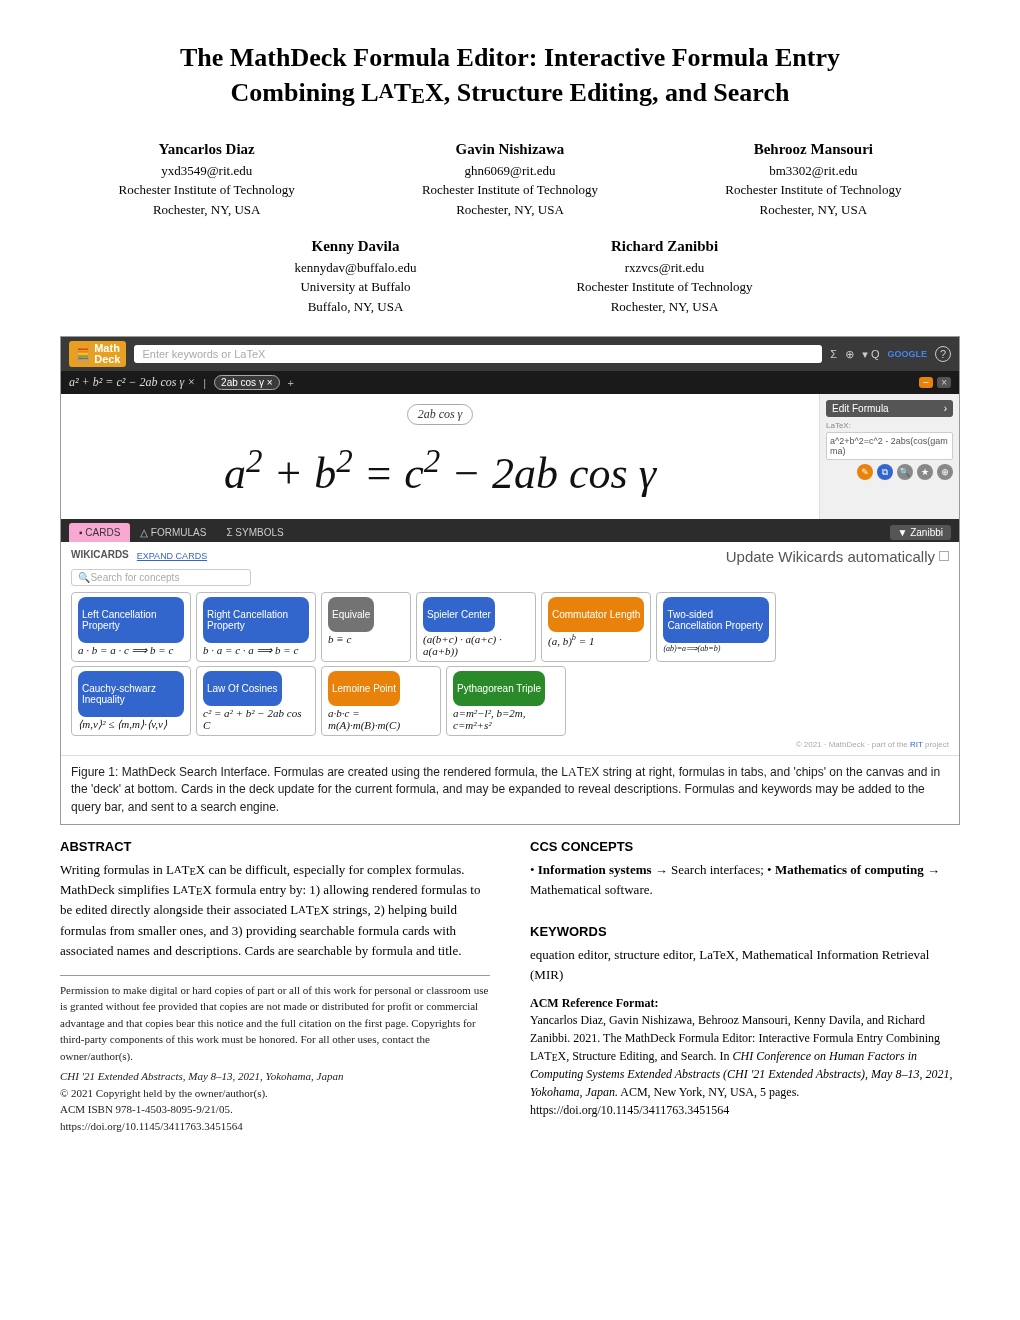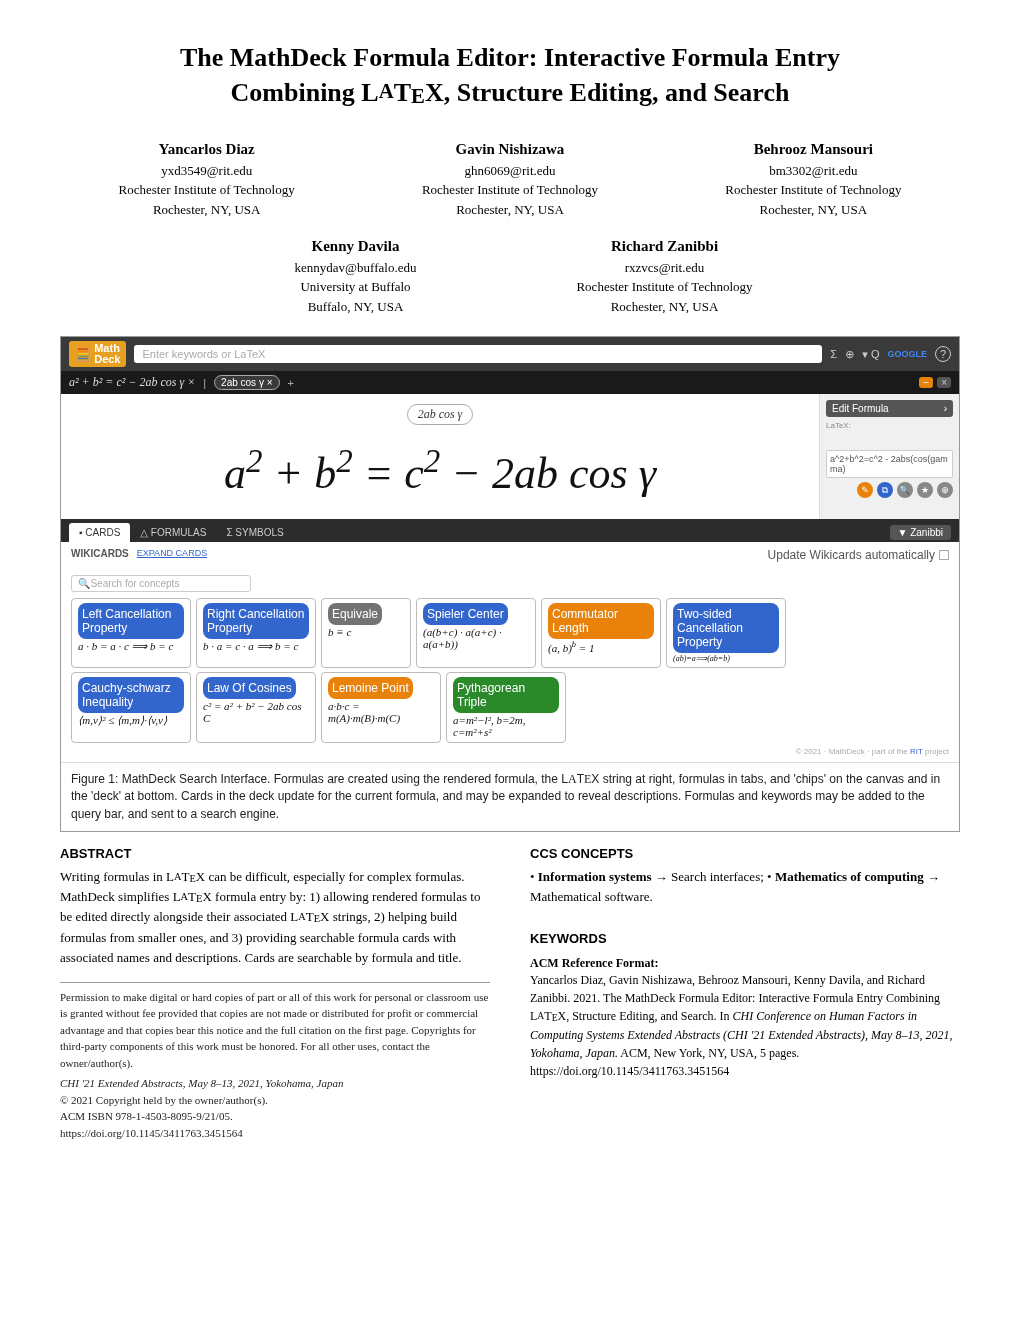--- a/index.html
+++ b/index.html
@@ -201,21 +201,21 @@
       align-items: center;
     }
     .md-tab {
       padding: 4px 10px;
       font-size: 10px;
       color: #ccc;
       border-radius: 3px 3px 0 0;
       cursor: pointer;
     }
     .md-tab.active {
-      background: #ffffff;
+      background: #f9a8d4;
       color: #333;
     }
     .md-filter-btn {
       margin-left: auto;
       background: #555;
       color: #fff;
       border-radius: 3px;
       padding: 2px 8px;
       font-size: 10px;
     }
@@ -257,22 +257,22 @@
     }
     .md-card-formula {
       font-family: 'Times New Roman', serif;
       font-style: italic;
       font-size: 11px;
       color: #111;
     }
     .md-card-badge {
       display: inline-block;
       border-radius: 8px;
-      padding: 4px 4px;
-      font-size: 12px;
+      padding: 12px 4px;
+      font-size: 10px;
       color: #fff;
       margin-bottom: 1px;
     }
     .badge-blue { background: #3366cc; }
     .badge-orange { background: #e8820a; }
     .badge-gray { background: #737373; }
     .badge-green { background: #2a8a2a; }
     .figure-caption {
       padding: 8px 10px;
       font-size: 12px;
@@ -422,21 +422,21 @@
         </div>
         <div class="md-big-formula">
           <i>a</i><sup>2</sup> + <i>b</i><sup>2</sup> = <i>c</i><sup>2</sup> − 2<i>ab</i> cos <i>γ</i>
         </div>
       </div>
       <div class="md-right-panel">
         <div class="md-edit-formula-btn">
           <span>Edit Formula</span>
           <span>›</span>
         </div>
-        <div style="font-size:8px;color:#888;margin-bottom:20px">LaTeX:</div>
+        <div style="font-size:8px;color:#888;margin-bottom:2px">LaTeX:</div>
         <div class="md-latex-preview">a^2+b^2=c^2 - 2abs(cos(gamma)</div>
         <div class="md-action-icons">
           <div class="md-action-icon orange">✎</div>
           <div class="md-action-icon blue">⧉</div>
           <div class="md-action-icon gray">🔍</div>
           <div class="md-action-icon gray">★</div>
           <div class="md-action-icon gray">⊕</div>
         </div>
       </div>
     </div>
@@ -454,24 +454,24 @@
         <span>Σ</span>
         <span>SYMBOLS</span>
       </div>
       <div class="md-filter-btn">
         <span>▼</span>
         <span>Zanibbi</span>
       </div>
     </div>
 
     <div class="md-deck-area">
-      <div style="display:flex;gap:8px;margin-bottom:12px">
+      <div style="display:flex;align-items:center;gap:8px;margin-bottom:4px">
         <span class="md-wikicards-label">WIKICARDS</span>
         <span style="font-size:9px;color:#3366cc;text-decoration:underline">EXPAND CARDS</span>
-        <div style="margin-left:auto;display:flex;align-items:center;gap:4px;font-size:12px;color:#555">
+        <div style="margin-left:auto;display:flex;align-items:center;gap:4px;font-size:15px;color:#555">
           <span>Update Wikicards automatically</span>
           <span style="border:1px solid #aaa;width:10px;height:10px;display:inline-block"></span>
         </div>
       </div>
       <div class="md-search-concepts">
         <span>🔍 </span>
         <span>Search for concepts</span>
       </div>
 
       <div class="md-cards-row">
@@ -543,20 +543,21 @@
       <div>https://doi.org/10.1145/3411763.3451564</div>
     </div>
   </div>
   <div class="col-right">
     <div class="section-title">CCS CONCEPTS</div>
     <div class="ccs-text">
       • <b>Information systems</b> → Search interfaces; • <b>Mathematics of computing</b> → Mathematical software.
     </div>
     <br>
     <div class="section-title">KEYWORDS</div>
+    <div class="keywords-text">equation editor, structure editor, LaTeX, Mathematical Information Retrieval (MIR)</div>
     <div class="acm-ref">
       <div class="acm-ref-title">ACM Reference Format:</div>
       <div class="acm-ref-text">
         Yancarlos Diaz, Gavin Nishizawa, Behrooz Mansouri, Kenny Davila, and Richard Zanibbi. 2021. The MathDeck Formula Editor: Interactive Formula Entry Combining L<span style="font-size:0.8em;vertical-align:0.1em;font-variant:small-caps">A</span>T<span style="font-size:0.8em;vertical-align:-0.1em">E</span>X, Structure Editing, and Search. In <i>CHI Conference on Human Factors in Computing Systems Extended Abstracts (CHI '21 Extended Abstracts), May 8–13, 2021, Yokohama, Japan.</i> ACM, New York, NY, USA, 5 pages. https://doi.org/10.1145/3411763.3451564
       </div>
     </div>
   </div>
 </div>
 
 </body></html>

